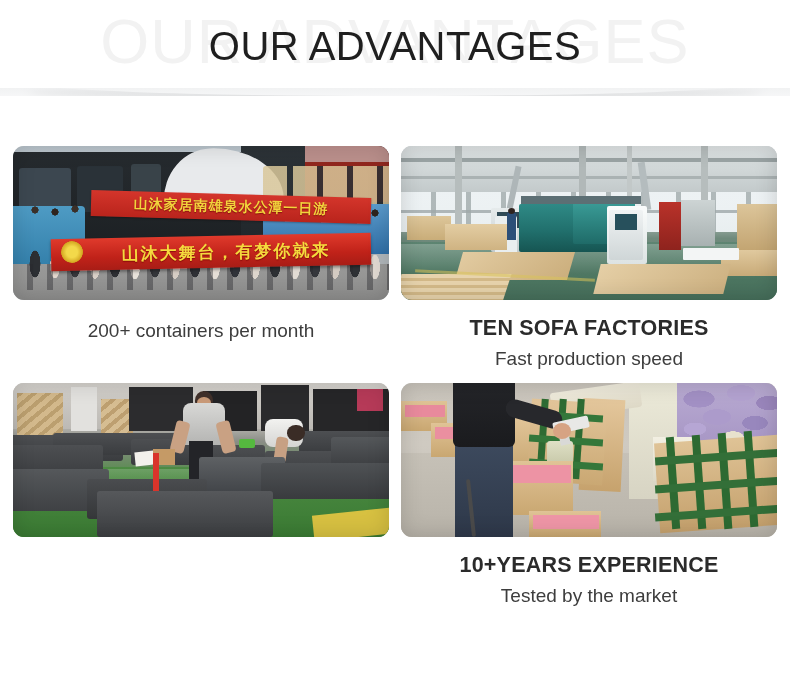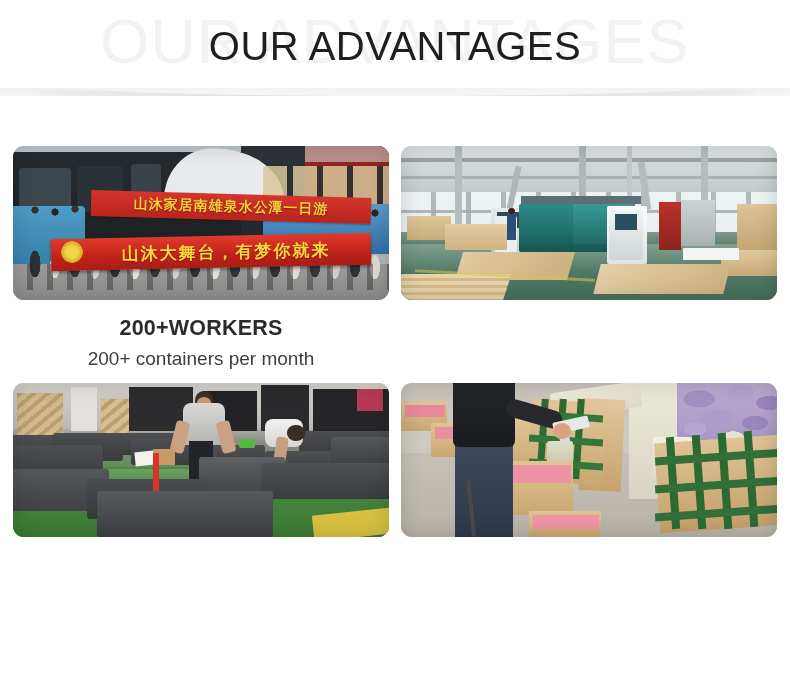--- a/index.html
+++ b/index.html
@@ -410,21 +410,20 @@
       <div class="p1-banner-top">
         <span>山沐家居南雄泉水公潭一日游</span>
       </div>
       <div class="p1-banner-bot">
         <span>山沐大舞台，有梦你就来</span>
       </div>
       <div class="p1-logo"></div>
       <div class="photo-vignette"></div>
     </div>
     <div class="caption">
-      <div class="cap-title">200+WORKERS</div>
       <div class="cap-sub">200+ containers per month</div>
     </div>
   </div>
 
   <div class="card">
     <div class="photo">
       <div class="p2-bg"></div>
       <div class="p2-roof"></div>
       <div class="p2-beam1"></div>
       <div class="p2-beam2"></div>
@@ -456,20 +455,24 @@
         <div class="p2-panel-s"></div>
       <div class="p2-ply1"></div>
         <div class="p2-ply2"></div>
       <div class="p2-ply6"></div>
       <div class="p2-label"></div>
       <div class="p2-ply3"></div>
       <div class="p2-ply4"></div>
       <div class="p2-ply5"></div>
       <div class="p2-yellow-line"></div>
       <div class="photo-vignette"></div>
+    </div>
+    <div class="caption">
+      <div class="cap-title">TEN SOFA FACTORIES</div>
+      <div class="cap-sub">Fast production speed</div>
     </div>
   </div>
 
   <div class="card card-row-2">
     <div class="photo">
       <div class="p3-bg"></div>
       <div class="p3-wall"></div>
       <div class="p3-wood1"></div>
       <div class="p3-win"></div>
       <div class="p3-wood2"></div>
@@ -547,15 +550,19 @@
       <div class="p4-worker-torso"></div>
       <div class="p4-worker-arm"></div>
       <div class="p4-gun"></div>
       <div class="p4-gun2"></div>
       <div class="p4-worker-hand"></div>
       <div class="p4-hose"></div>
       <div class="wood p4-f5"></div>
         <div class="p4-f5p"></div>
       <div class="photo-vignette"></div>
     </div>
+    <div class="caption">
+      <div class="cap-title">10+YEARS EXPERIENCE</div>
+      <div class="cap-sub">Tested by the market</div>
+    </div>
   </div>
 
 </div>
 
 </body></html>

